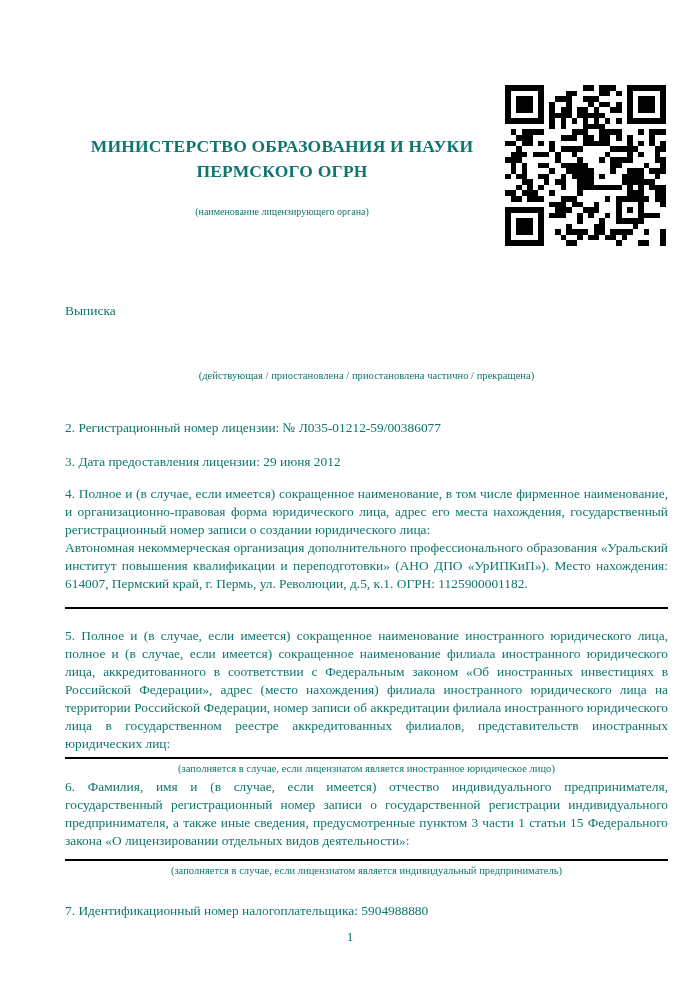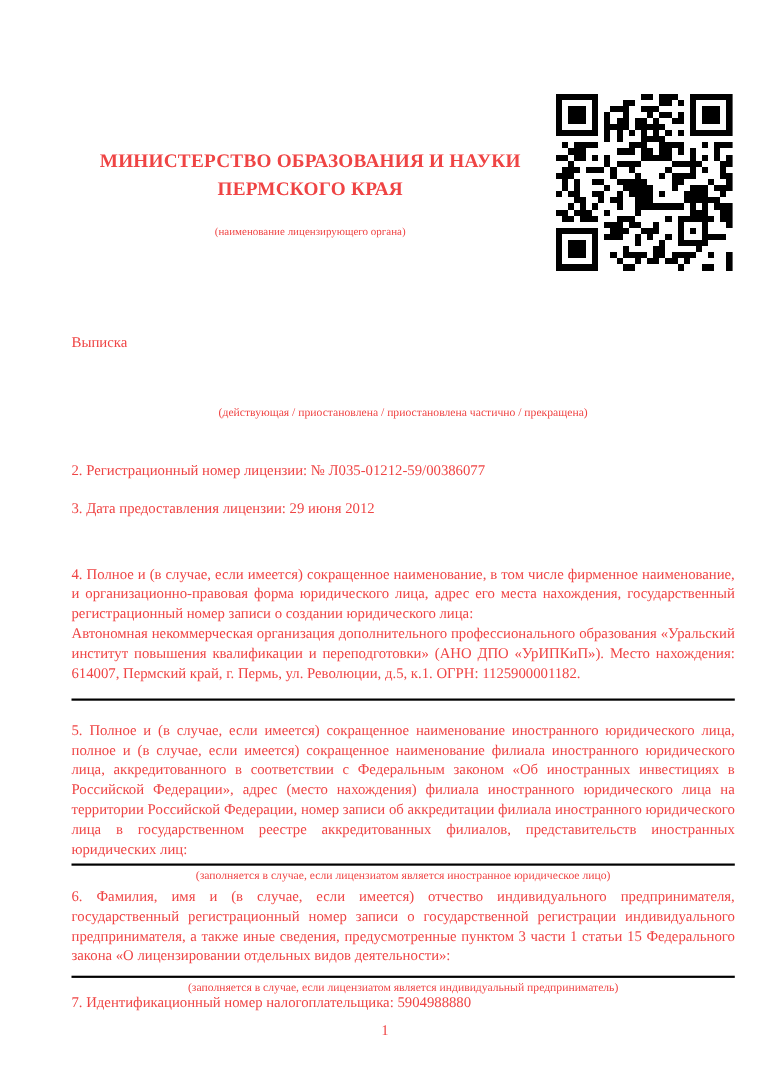--- a/index.html
+++ b/index.html
@@ -1,21 +1,21 @@
 <!DOCTYPE html>
 <html><head>
 <meta charset="utf-8">
 <style>
   html, body { margin: 0; padding: 0; background: #ffffff; }
   .page {
     position: relative;
     width: 700px;
     height: 989px;
     background: #ffffff;
-    color: #ef4444;
+    color: #0f766e;
     font-family: "Liberation Serif", "DejaVu Serif", serif;
     overflow: hidden;
   }
   .ministry {
     position: absolute;
     top: 134px;
     left: 62px;
     width: 440px;
     text-align: center;
     font-weight: bold;
@@ -50,21 +50,20 @@
   .item {
     position: absolute;
     left: 65px;
     width: 603px;
     font-size: 13.4px;
     line-height: 18px;
   }
   .item .para {
     text-align: justify;
     text-align-last: left;
-    margin-top: 28px;
   }
   .item .value-field {
     text-align: justify;
     text-align-last: left;
     padding-bottom: 14px;
     border-bottom: 2px solid #000;
   }
   .small-caption {
     text-align: center;
     font-size: 10.6px;
@@ -89,21 +88,21 @@
     line-height: 18px;
   }
 </style>
 </head>
 <body>
 
 <div class="page">
 
   <div class="ministry">
     <div>МИНИСТЕРСТВО ОБРАЗОВАНИЯ И НАУКИ</div>
-    <div>ПЕРМСКОГО КРАЯ</div>
+    <div>ПЕРМСКОГО ОГРН</div>
     <div class="org-caption">(наименование лицензирующего органа)</div>
   </div>
 
   <div class="qr" id="qr">
       <svg viewBox="0 0 29 29" shape-rendering="crispEdges" fill="#000" xmlns="http://www.w3.org/2000/svg">
         <rect x="0" y="0" width="1" height="1"></rect>
         <rect x="1" y="0" width="1" height="1"></rect>
         <rect x="2" y="0" width="1" height="1"></rect>
         <rect x="3" y="0" width="1" height="1"></rect>
         <rect x="4" y="0" width="1" height="1"></rect>

